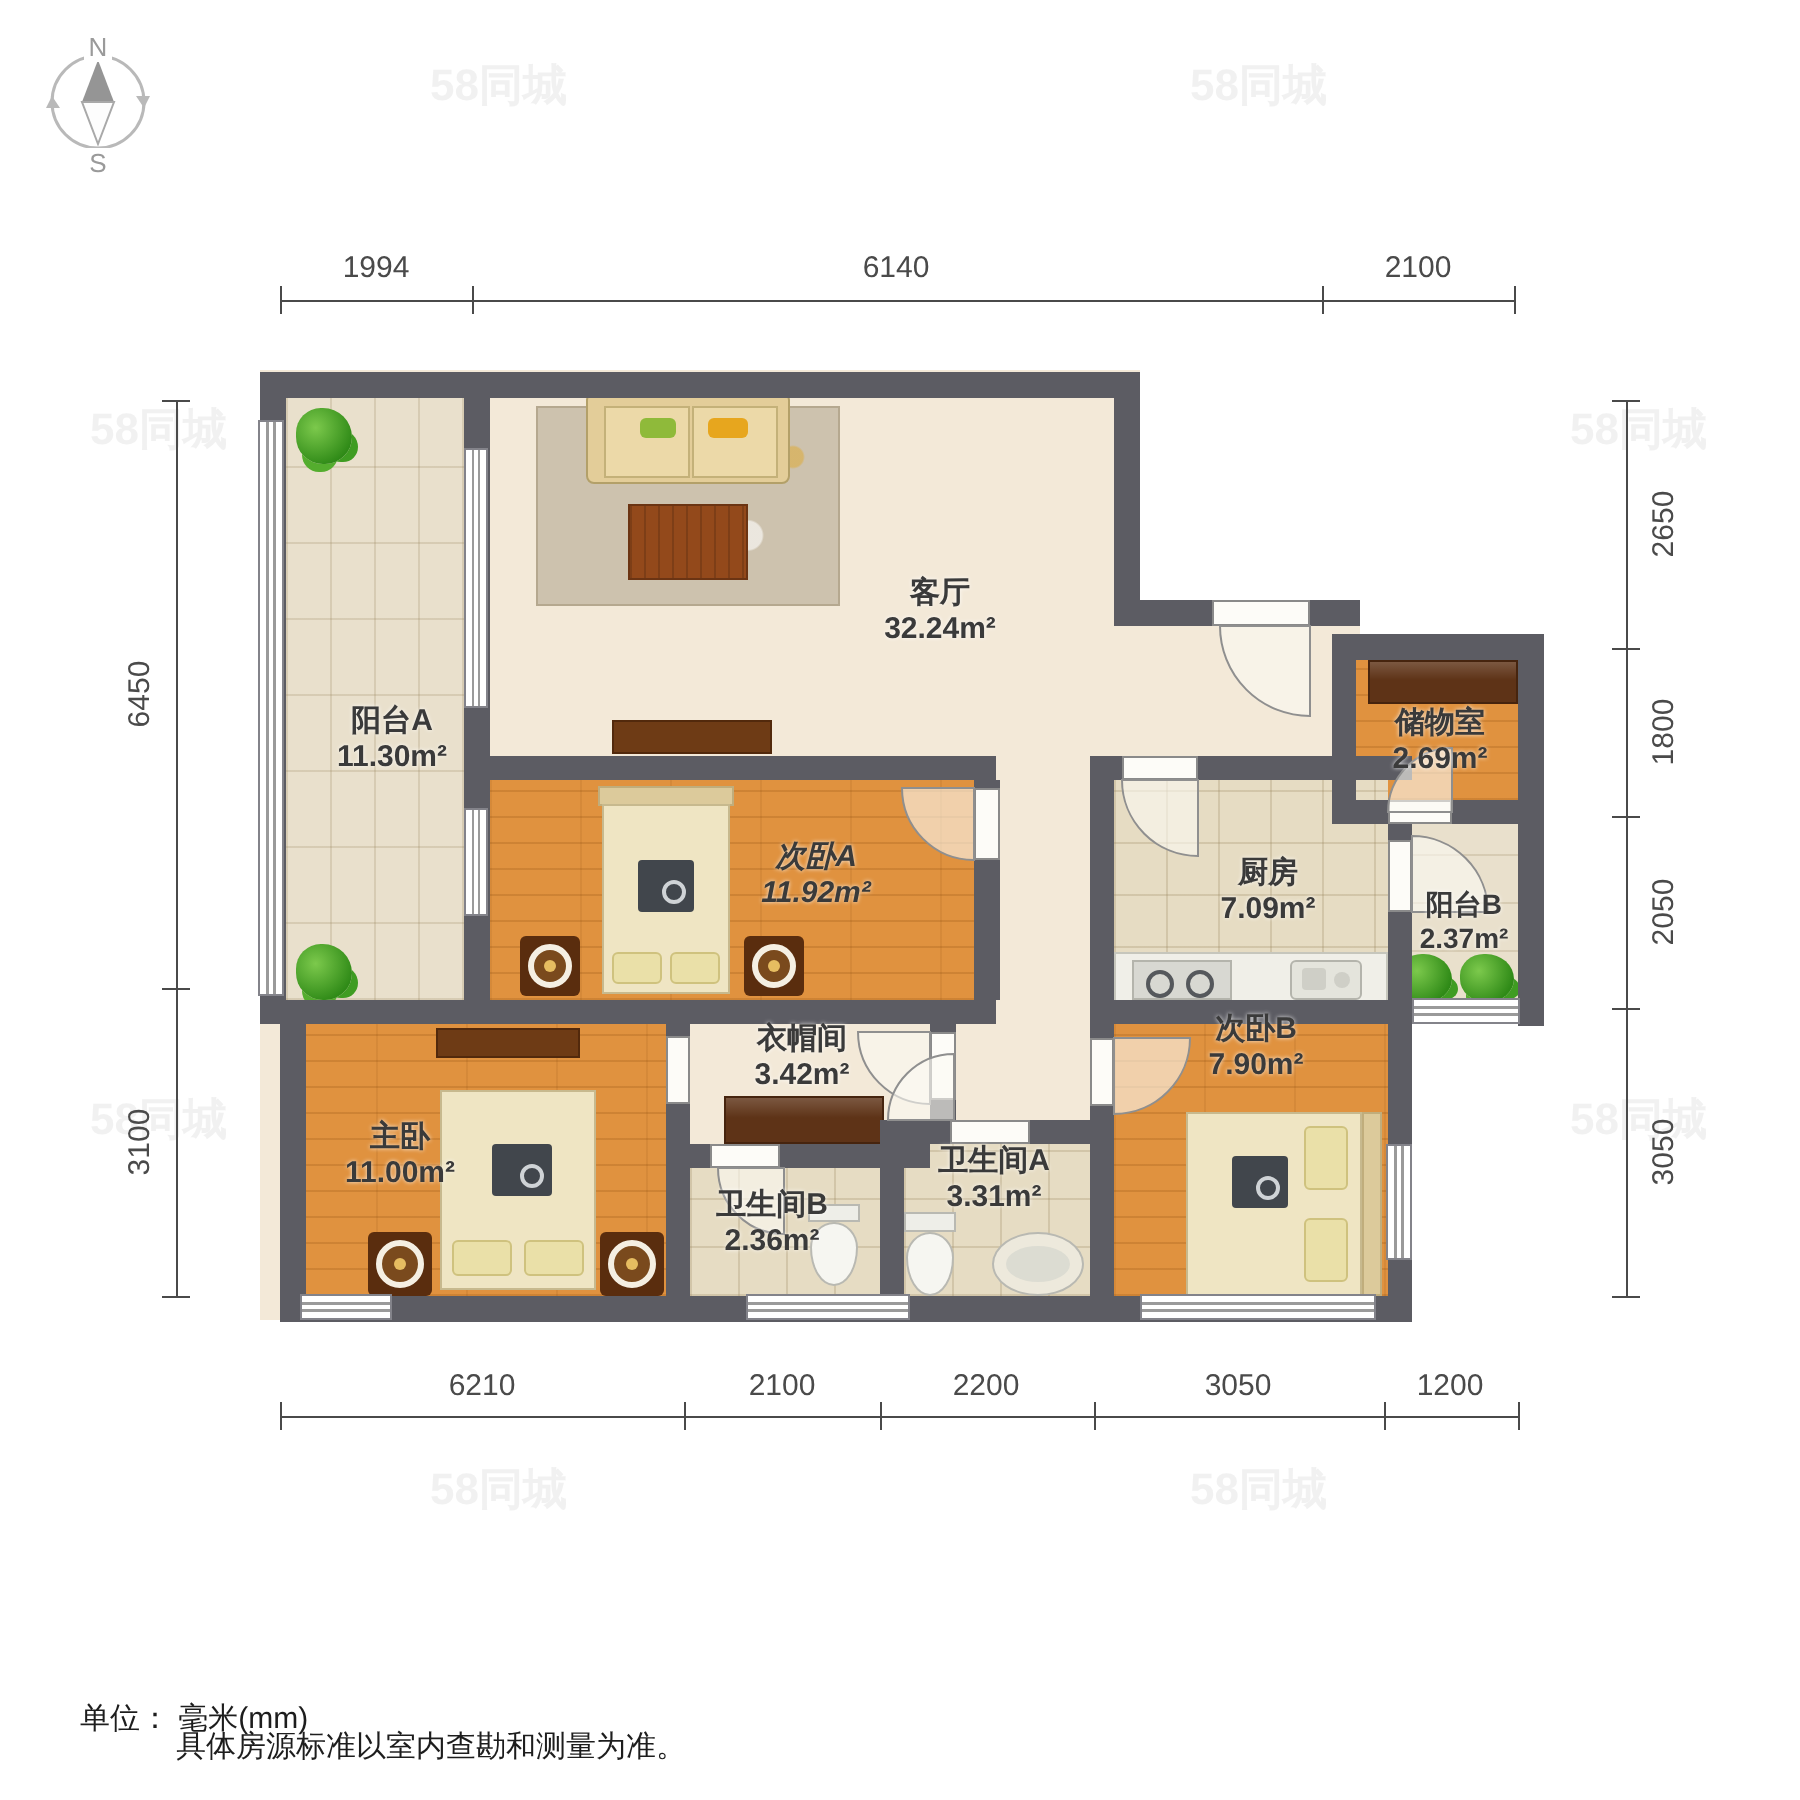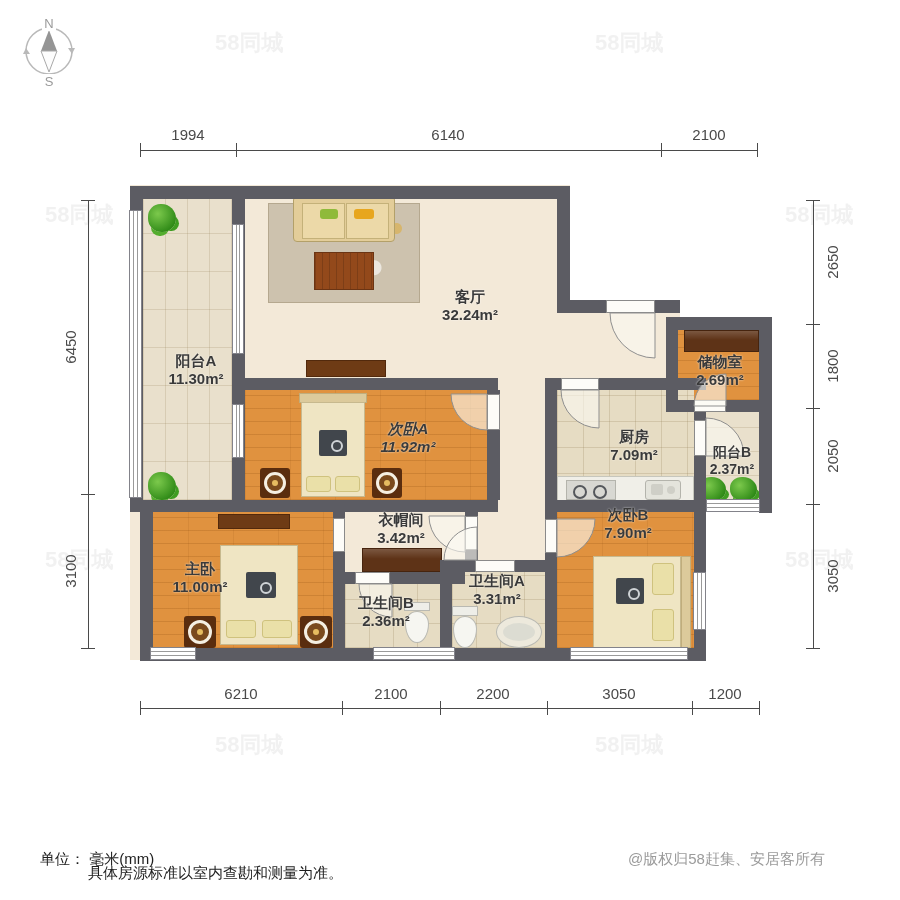--- a/index.html
+++ b/index.html
@@ -307,15 +307,14 @@
     <div>卫生间B</div>
       <div>2.36m²</div>
     </div>
   <div class="rlabel" style="left:497px;top:572px;">
     <div>卫生间A</div>
       <div>3.31m²</div>
     </div>
 
   <div class="ftxt" style="left:40px;top:818px;margin-top:32px;">单位： 毫米(mm)</div>
   <div class="ftxt" style="left:88px;top:864px;text-align:center;">具体房源标准以室内查勘和测量为准。</div>
-  <div class="ftxt" style="left:628px;top:850px;color:#9b9b9b;">@版权归58赶集、安居客所有</div>
 
 </div>
 
 </body></html>

